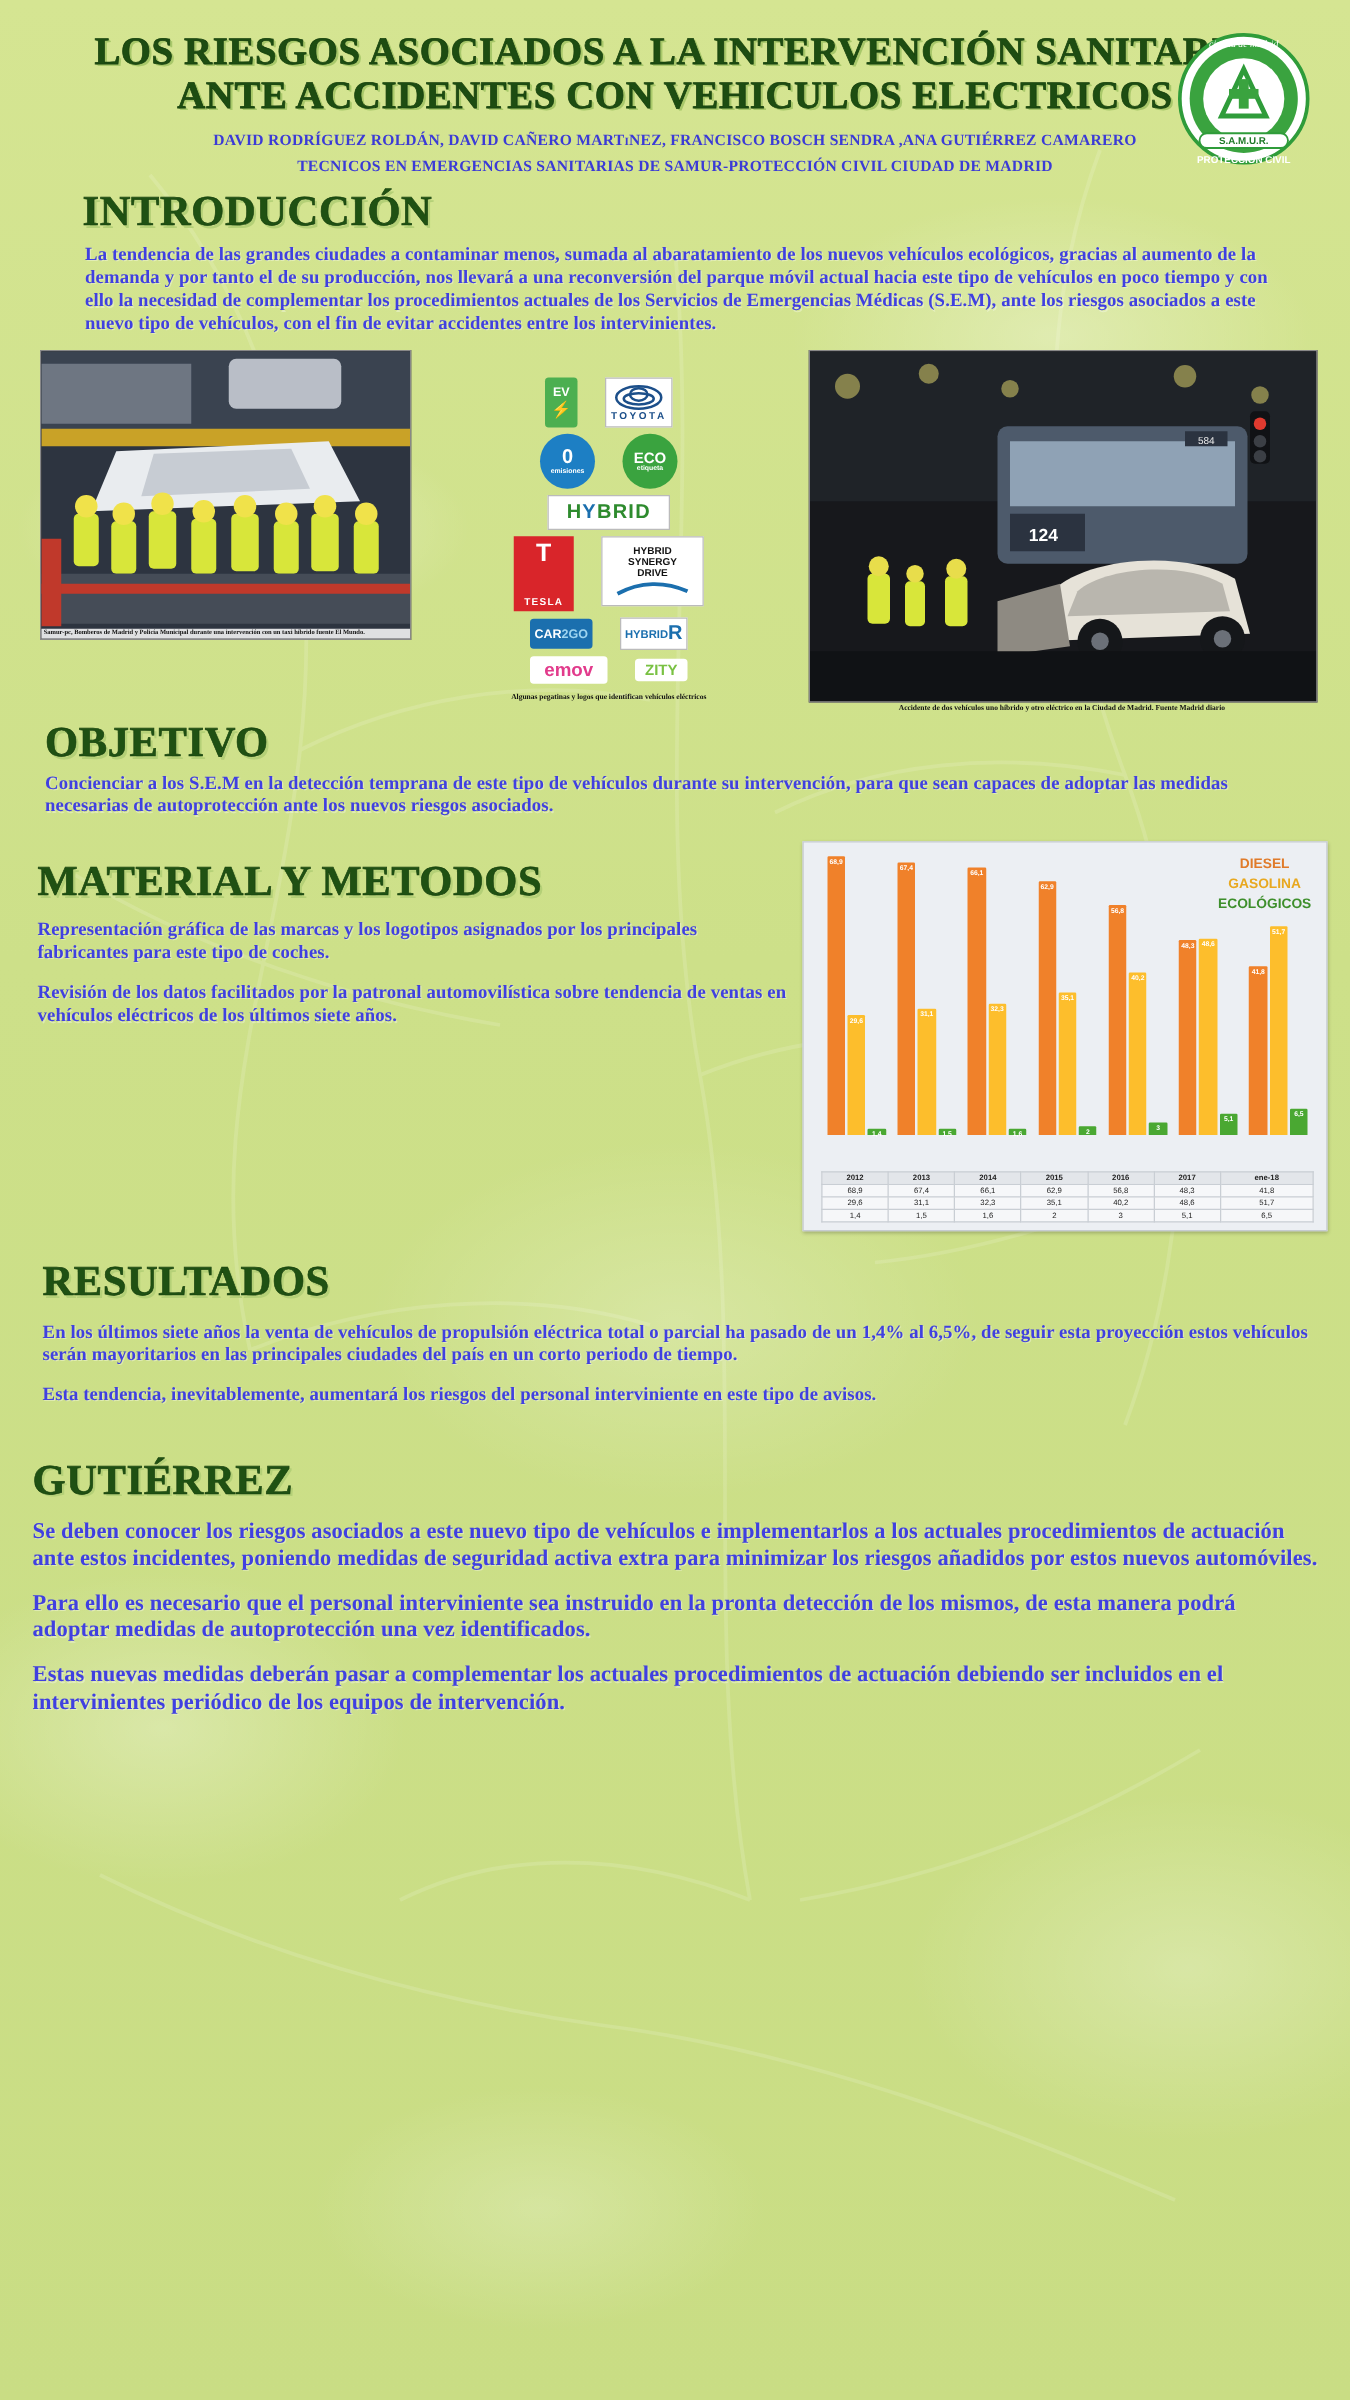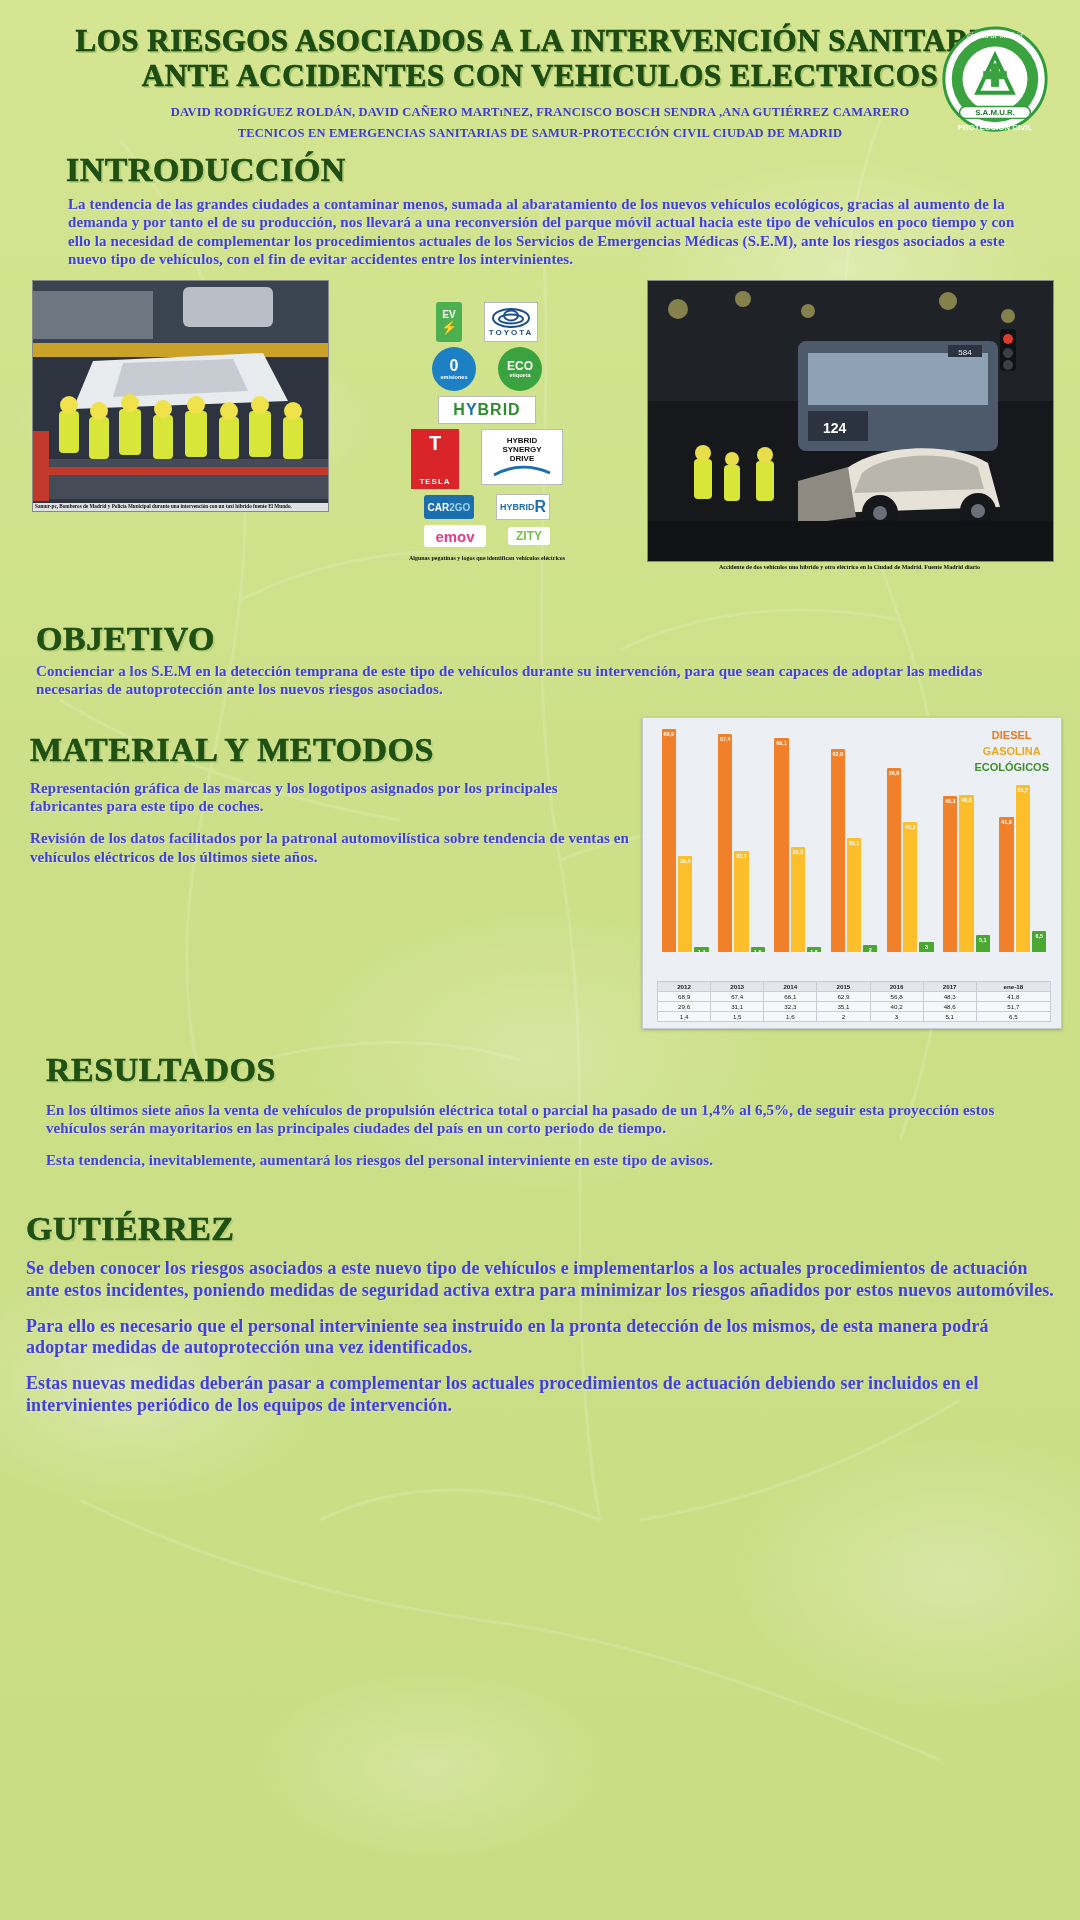--- a/index.html
+++ b/index.html
@@ -90,21 +90,21 @@
   .logos-col{width:170px;text-align:center;padding-top:22px;}
   .logo-grid{display:flex;flex-direction:column;align-items:center;gap:5px;}
   .logo-row{display:flex;align-items:center;justify-content:center;gap:22px;}
   .brand{
     display:inline-flex;align-items:center;justify-content:center;
     font-family:"Liberation Sans", sans-serif;font-weight:bold;
   }
   .logos-cap{font-size:6px;color:#111;margin-top:8px;font-weight:bold;}
 
   
-  .objetivo{padding:6px 52px 0 36px;margin-top:44px;}
+  .objetivo{padding:6px 52px 0 36px;}
   .objetivo .sec-h{margin-bottom:4px;}
 
   
   .mat-wrap{display:flex;padding:18px 18px 0 30px;gap:10px;}
   .mat-left{flex:1;padding-top:14px;}
   .chart-card{
     width:418px;height:310px;background:#eceff3;border:1px solid #c6cbd1;
     position:relative;box-shadow:0 1px 3px rgba(0,0,0,.25);
     font-family:"Liberation Sans", sans-serif;
   }
@@ -123,21 +123,21 @@
     position:absolute;left:14px;right:10px;bottom:6px;
     border-collapse:collapse;width:calc(100% - 24px);
   }
   .chart-table td{
     font-size:6.2px;text-align:center;border:.5px solid #c9ced4;color:#222;
     padding:1px 0;background:#f6f7f9;
   }
   .chart-table tr:first-child td{background:#e3e6ea;font-weight:bold;}
 
   
-  .resultados{padding:22px 24px 0 34px;margin-left:12px;}
+  .resultados{padding:22px 24px 0 34px;}
   .conclusion{padding:26px 26px 0 26px;}
   .conclusion .body-txt{font-size:18px;}
 </style>
 </head>
 <body>
 
 <div class="bg-watermark"></div>
 <svg class="bg-veins" viewBox="0 0 1080 1920" preserveAspectRatio="none">
   <g fill="none" stroke="#ffffff" stroke-width="3" opacity="0.55">
     <path d="M120,140 C220,260 260,420 240,600 C220,780 160,900 200,1080"></path>

